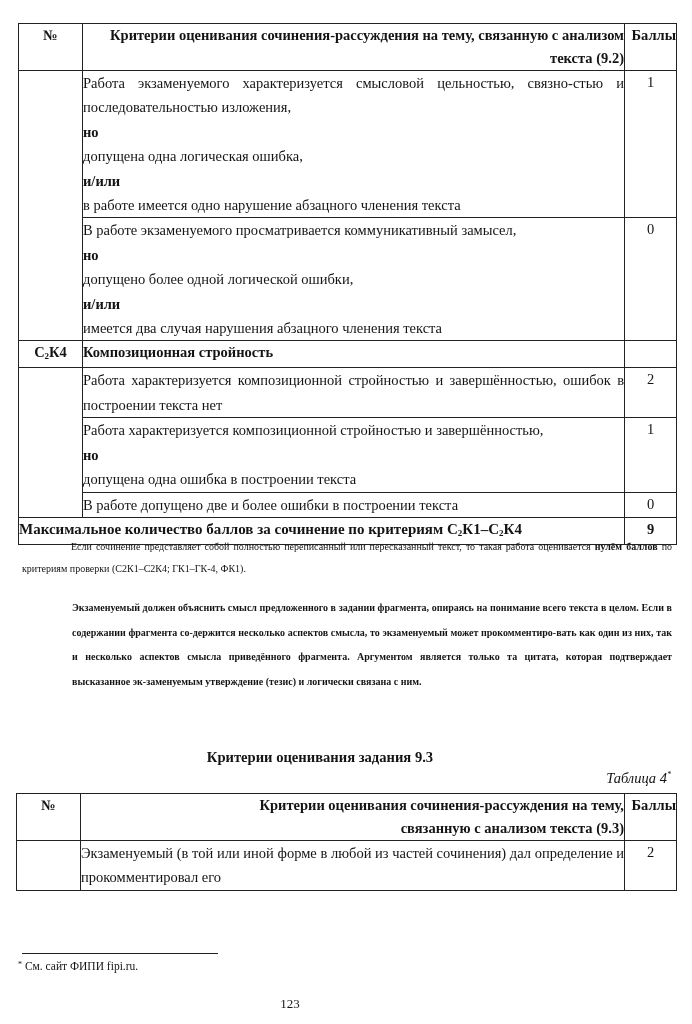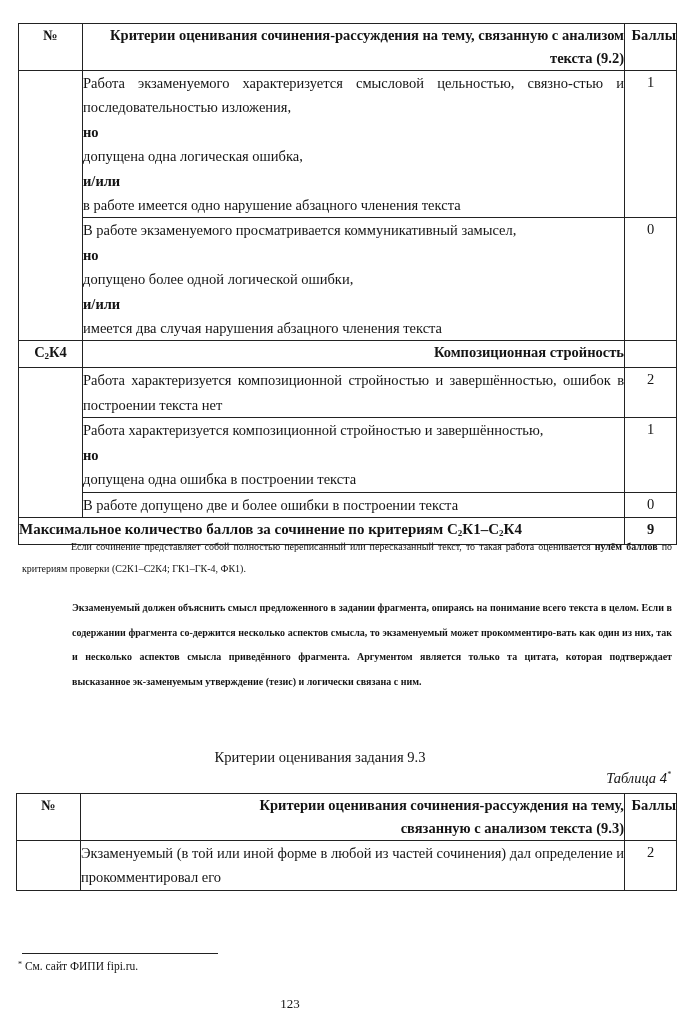--- a/index.html
+++ b/index.html
@@ -27,35 +27,35 @@
       font-weight: bold; font-size: 14.5px; line-height: 23px;
       text-align: right; padding: 4px 6px 3px 6px;
     }
     th.hnum { text-align: center; padding-top: 4px; }
     td.desc { padding: 2px 6px 2px 6px; line-height: 24.4px; }
     td.desc .line { display: block; }
     td.desc .b { font-weight: bold; }
     td.just { text-align: justify; text-align-last: left; }
     td.score { text-align: center; padding-top: 3px; line-height: 22px; }
     td.numc { text-align: center; font-weight: bold; padding-top: 3px; line-height: 22px; }
-    td.crit-title { font-weight: bold; padding: 3px 6px; line-height: 22px; text-align: right; }
+    td.crit-title { font-weight: bold; padding: 3px 6px; line-height: 22px; }
     td.total { font-weight: bold; padding: 4px 6px; line-height: 22px; font-size: 15px; }
     td.total-score { font-weight: bold; text-align: center; padding-top: 4px; line-height: 22px; }
     sub { font-size: 9px; vertical-align: -2px; }
 
     .para {
       position: absolute; left: 22px; width: 650px;
       line-height: 22px; text-align: justify;
     }
     .p1 { top: 536px; text-indent: 49px; font-size: 10px; }
     .p1 .b { font-weight: bold; }
     .p2 { top: 596px; left: 72px; width: 600px; font-weight: bold; font-size: 10px; line-height: 24.6px; text-align-last: left; }
     .section-title {
       position: absolute; top: 749px; left: 0; width: 640px; text-align: center;
-      font-weight: normal; font-size: 14.6px;
+      font-weight: bold; font-size: 14.6px;
     }
     .table-label {
       position: absolute; top: 770px; right: 21px; font-style: italic; font-size: 14.5px;
     }
     .table-label sup { font-size: 8px; vertical-align: 6px; }
     .fn-rule {
       position: absolute; left: 22px; top: 953px; width: 196px; height: 0;
       border-top: 1.3px solid #222;
     }
     .footnote { position: absolute; left: 18px; top: 960px; font-size: 11.5px; }

